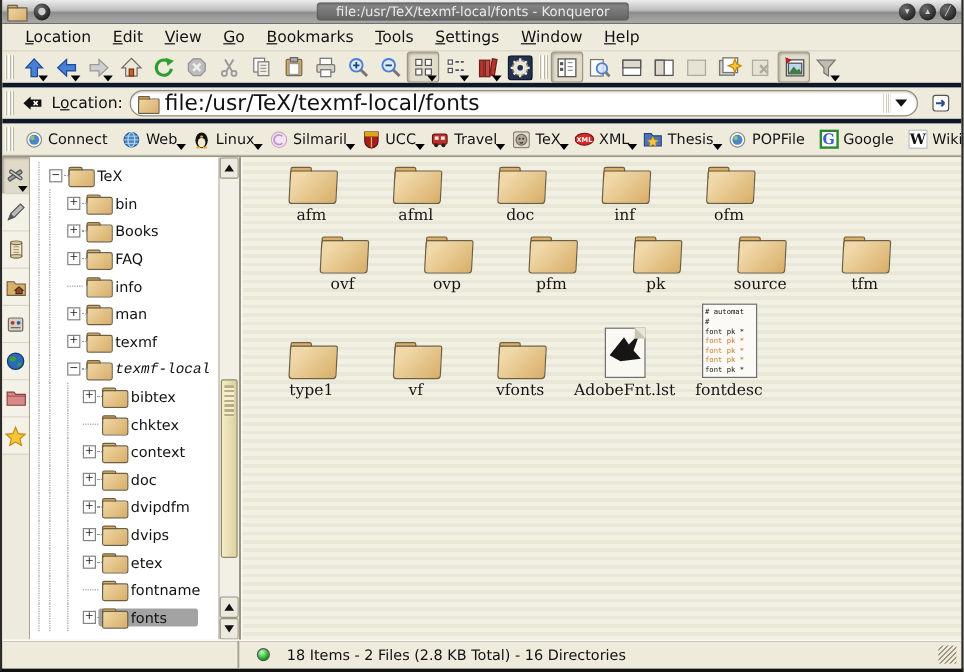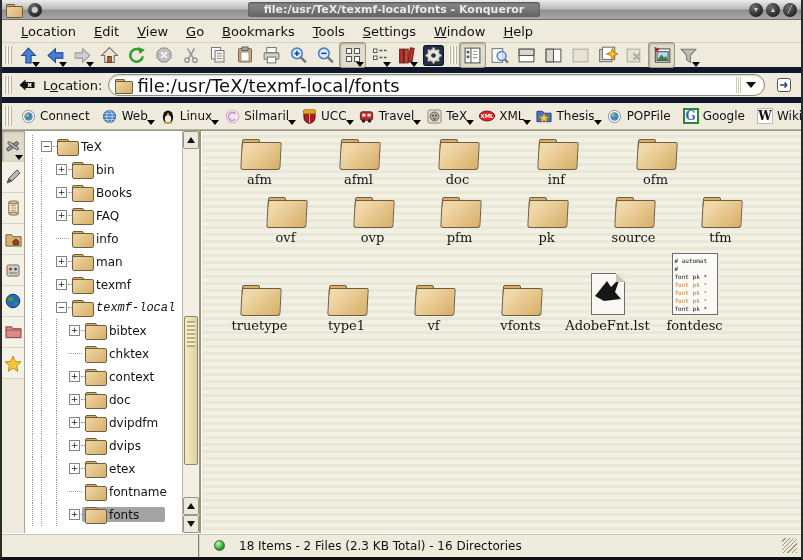--- a/index.html
+++ b/index.html
@@ -10,36 +10,36 @@
             border-left:2px solid #2b2b2b; border-right:2px solid #2b2b2b; border-bottom:3px solid #111;
             background:#eeebdd; }
 
   
   .titlebar { height:20px; flex:0 0 20px; display:flex; align-items:center; padding:0 4px;
               background:linear-gradient(180deg,#ececec 0%,#bdbdbd 45%,#8f8f8f 55%,#a8a8a8 100%);
               border-bottom:1px solid #6f6f6f; }
   .title-pill { margin:0 auto; padding:1px 16px; border-radius:3px;
                 background:linear-gradient(180deg,#8a8a8a,#636363);
                 box-shadow:inset 0 1px 2px rgba(0,0,0,.45);
-                color:#e9e9e9; font-size:11px; font-weight:bold; white-space:nowrap; }
+                color:#e9e9e9; font-size:11px; font-weight:normal; white-space:nowrap; }
   .tbtn { width:14px; height:14px; border-radius:50%; margin-left:3px; flex:0 0 14px;
           background:radial-gradient(circle at 35% 30%,#6d6d6d,#222 75%);
           color:#cfcfcf; font-size:8px; line-height:14px; text-align:center; }
   .winicon-folder { width:15px; height:12px; position:relative; margin-right:4px; }
   .winicon-folder::before{content:"";position:absolute;left:0;top:0;width:7px;height:4px;background:#d9af69;border:1px solid #6e5f43;border-radius:1px 1px 0 0;}
   .winicon-folder::after{content:"";position:absolute;left:0;top:2px;width:15px;height:10px;background:linear-gradient(135deg,#eed5a4,#d9af69);border:1px solid #6e5f43;border-radius:1px;}
 
   
   .menubar { height:23px; flex:0 0 23px; display:flex; align-items:center; padding-left:10px;
              background:#eeebdd; border-bottom:1px solid #d5d1c1; }
   .menu-item { padding:2px 9px; white-space:nowrap; font-size:13px; }
   .menu-item .acc { text-decoration:underline; }
 
   
-  .toolbar { display:flex; align-items:center; background:#eeebdd; border-bottom:6px solid #0f172a; }
+  .toolbar { display:flex; align-items:center; background:#eeebdd; border-bottom:4px solid #0f172a; }
   .handle { width:8px; height:78%; margin:0 3px 0 2px; flex:0 0 8px;
             background:repeating-linear-gradient(90deg,#fdfcf8 0 1px,#b9b5a5 1px 2px,transparent 2px 3px); }
   .tb { position:relative; width:27px; height:26px; display:flex; align-items:center; justify-content:center;
         border:1px solid transparent; border-radius:3px; flex:0 0 27px; }
   .tb.pressed { background:#e2ddcb; border-color:#9d9884; box-shadow:inset 1px 1px 2px rgba(0,0,0,.25); }
   .tb .car { position:absolute; right:1px; bottom:0; width:0; height:0;
              border-left:4px solid transparent; border-right:4px solid transparent; border-top:5px solid #000; }
   .tsep { width:8px; height:78%; margin:0 2px; flex:0 0 8px;
           background:repeating-linear-gradient(90deg,#fdfcf8 0 1px,#b9b5a5 1px 2px,transparent 2px 3px); }
 
@@ -106,21 +106,21 @@
   .sthumb { position:absolute; left:1px; right:1px; top:46%; height:37%;
             background:linear-gradient(90deg,#f4ecc6,#ddd1a0); border:1px solid #8d8666; border-radius:2px; }
   .sthumb .ridges { margin:4px 2px 0 2px; height:26px;
             background:repeating-linear-gradient(180deg,#b9ae83 0 2px,#f6efcf 2px 4px); }
   .sbb-stack { position:absolute; left:0; right:0; bottom:0; }
 
   
   .mainview { flex:1; position:relative; overflow:hidden; border-left:1px solid #fff;
               background:repeating-linear-gradient(180deg,#f2f0e3 0 4px,#e9e7d8 4px 7px); }
   .grow { display:flex; padding-left:14px; }
-  .grow1 { margin-top:8px;gap:12px; }
+  .grow1 { margin-top:8px; }
   .grow2 { margin-top:10px;padding-left:40px; }
   .grow3 { margin-top:8px; align-items:flex-end; }
   .cell { width:87px; display:flex; flex-direction:column; align-items:center; justify-content:flex-end; }
   .clabel { margin-top:3px; font-family:"DejaVu Serif","Liberation Serif",serif; font-size:13px; color:#151515; }
   .bigfolder { width:38px; height:30px; position:relative; }
   .bigfolder::before{content:"";position:absolute;left:1px;top:0;width:16px;height:8px;background:#d9af69;border:1px solid #6e5f43;border-radius:2px 2px 0 0;}
   .bigfolder::after{content:"";position:absolute;left:0;top:3px;width:38px;height:26px;background:linear-gradient(135deg,#f0d8a8 20%,#d8ae68);border:1px solid #6e5f43;border-radius:2px 2px 3px 3px; transform:skewX(-3deg);}
   .docicon { width:34px; height:42px; position:relative; background:#faf8f2; border:1px solid #6e6e6e; }
   .docicon .ear { position:absolute; right:-1px; top:-1px; width:0; height:0;
                   border-left:9px solid #c9c5b5; border-top:9px solid #e9e7d8; }
@@ -771,24 +771,20 @@
             <span class="clabel">source</span>
           </div>
         <div class="cell">
             <span class="bigfolder"></span>
             <span class="clabel">tfm</span>
           </div>
       </div>
       <div class="grow grow3">
         <div class="cell">
             <span class="bigfolder"></span>
-            <span class="clabel">truetype</span>
-          </div>
-        <div class="cell">
-            <span class="bigfolder"></span>
             <span class="clabel">type1</span>
           </div>
         <div class="cell">
             <span class="bigfolder"></span>
             <span class="clabel">vf</span>
           </div>
         <div class="cell">
             <span class="bigfolder"></span>
             <span class="clabel">vfonts</span>
           </div>
@@ -813,17 +809,17 @@
           </span>
           <span class="clabel">fontdesc</span>
         </div>
       </div>
     </div>
   </div>
 
   <div class="statusbar">
     <span class="status-left"></span>
     <span class="led"></span>
-    <span class="status-text">18 Items - 2 Files (2.3 KB Total) - 16 Directories</span>
+    <span class="status-text">18 Items - 2 Files (2.8 KB Total) - 16 Directories</span>
     <span class="grip"></span>
   </div>
 
 </div>
 
 </body></html>

